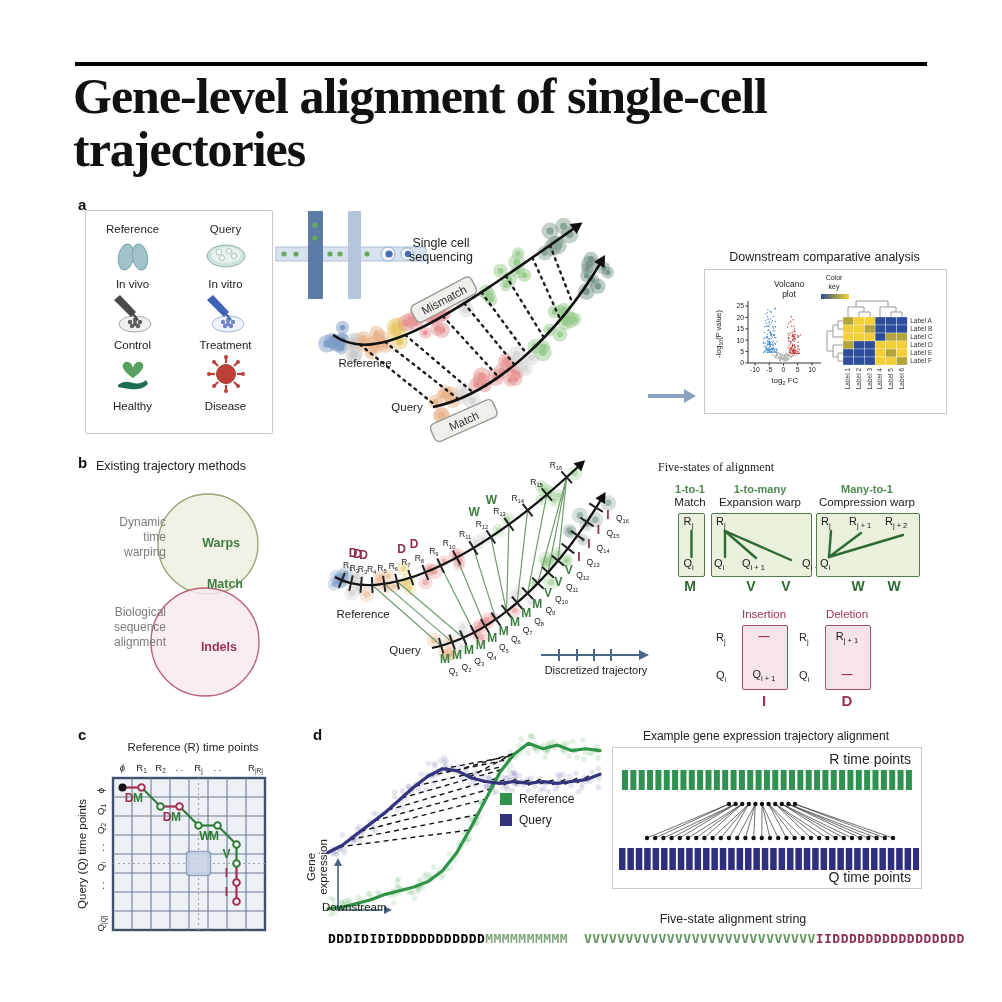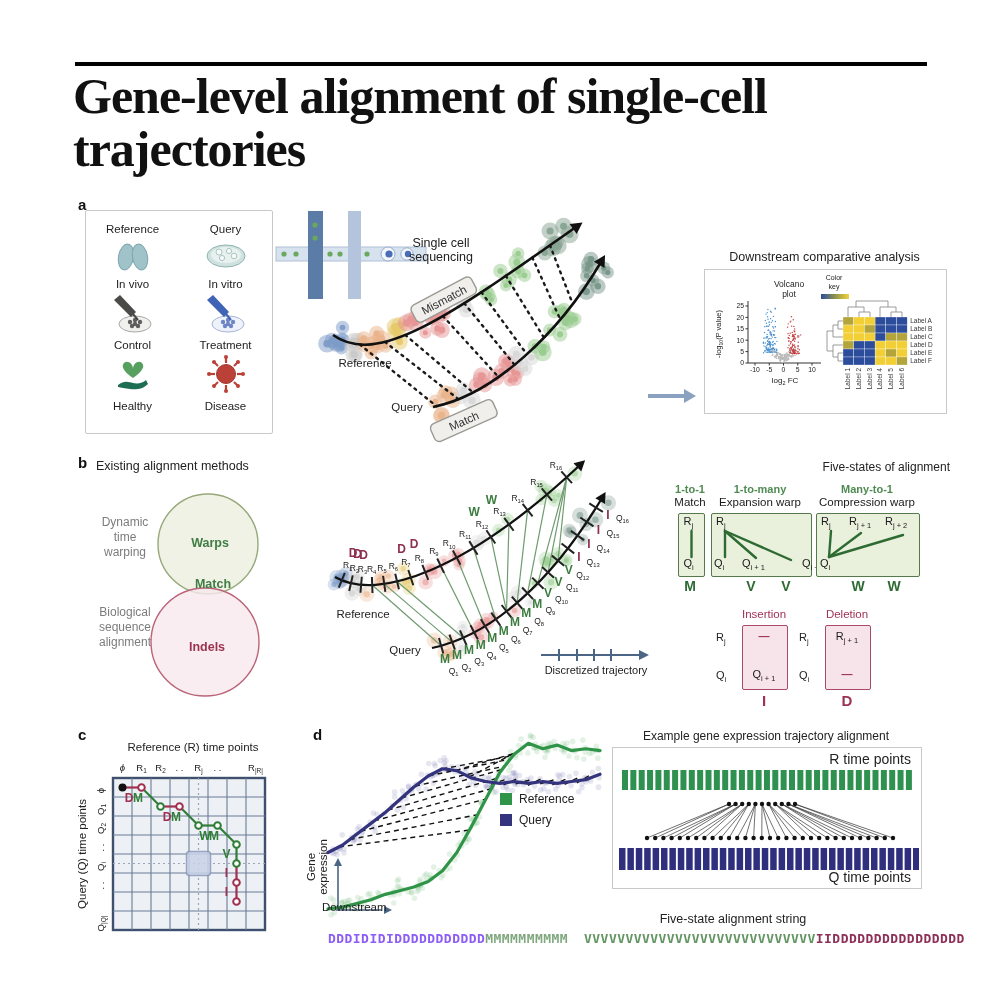--- a/index.html
+++ b/index.html
@@ -10,22 +10,22 @@
   .title{font-family:"Liberation Serif",serif;font-weight:bold;font-size:50px;line-height:1.06;
          letter-spacing:-1px;color:#111}
   .plabel{font-weight:bold;font-size:15px;color:#111}
   .abox{border:1px solid #c9c9c9;border-radius:2px;background:#fff;display:flex;padding-top:10px}
   .acol{width:93px;display:flex;flex-direction:column;align-items:center}
   .alab{font-size:11.5px;color:#222;margin:2px 0 3px}
   .aicon{display:block;margin:0 auto 2px}
   .small-title{font-size:12.5px;color:#222;text-align:center}
   .ds-box{border:1px solid #c9c9c9;background:#fff}
   .pre{white-space:pre-line}
-  .gray-note{font-size:12px;color:#7c7c7c;text-align:center;line-height:1.25}
-  .venn-lab{font-size:12.5px;font-weight:bold;text-align:center}
+  .gray-note{font-size:12px;color:#7c7c7c;text-align:right;line-height:1.25}
+  .venn-lab{font-size:12.5px;font-weight:bold;text-align:right}
   sub{font-size:68%;line-height:0}
   .fs-kind{font-size:11px;font-weight:bold;text-align:center}
   .fs-name{font-size:11.5px;color:#1a1a1a;text-align:center}
   .fs-tok{position:absolute;font-size:11px;color:#1a1a1a;white-space:nowrap}
   .fs-letter{position:absolute;font-weight:bold;font-size:14px;text-align:center;width:22px}
   .ex-lab{font-size:14px;color:#222}
   .mono{font-family:"DejaVu Sans Mono",monospace;font-weight:bold;font-size:13px;letter-spacing:.45px}
   .legend-row{display:flex;align-items:center;margin-bottom:7px}
   .legend-sq{width:12px;height:12px;margin-right:7px;display:inline-block}
   .legend-txt{font-size:12px;color:#222}
@@ -904,21 +904,21 @@
         <text x="156.04999999999998" y="98" text-anchor="end" font-size="6.5" fill="#333" transform="rotate(-90 156.04999999999998 98)">Label 2</text>
         <text x="166.75" y="98" text-anchor="end" font-size="6.5" fill="#333" transform="rotate(-90 166.75 98)">Label 3</text>
         <text x="177.45" y="98" text-anchor="end" font-size="6.5" fill="#333" transform="rotate(-90 177.45 98)">Label 4</text>
         <text x="188.15" y="98" text-anchor="end" font-size="6.5" fill="#333" transform="rotate(-90 188.15 98)">Label 5</text>
         <text x="198.85" y="98" text-anchor="end" font-size="6.5" fill="#333" transform="rotate(-90 198.85 98)">Label 6</text>
       </svg>
   </div>
 </div>
 
 <div class="abs plabel" style="left:78px;top:454px">b</div>
-<div class="abs" style="left:96px;top:459px;font-size:12.5px">Existing alignment methods</div>
+<div class="abs" style="left:96px;top:459px;font-size:12.5px">Existing trajectory methods</div>
 
 <svg id="svg-venn" class="abs" style="left:128px;top:482px" width="170" height="220">
     <circle cx="80" cy="62" r="50" fill="rgba(233,238,219,0.75)" stroke="#97a87b" stroke-width="1.4"></circle>
     <circle cx="77" cy="160" r="54" fill="rgba(248,233,237,0.8)" stroke="#bb6478" stroke-width="1.4"></circle>
   </svg>
 <div class="abs venn-lab" style="left: 180px; top: 536px; width: 60px; color: rgb(63, 125, 68);">Warps</div>
 <div class="abs venn-lab" style="left: 183px; top: 577px; width: 60px; color: rgb(63, 125, 68);">Match</div>
 <div class="abs venn-lab" style="left: 177px; top: 640px; width: 60px; color: rgb(156, 51, 82);">Indels</div>
 <div class="abs gray-note pre" style="left:84px;top:515px;width:82px">Dynamic
 time
@@ -1195,21 +1195,21 @@
     <line x1="248" y1="205" x2="346" y2="205" stroke="#4a6585" stroke-width="2"></line>
     <polygon points="346,200 356,205 346,210" fill="#4a6585"></polygon>
     <line x1="266" y1="199" x2="266" y2="211" stroke="#4a6585" stroke-width="2"></line>
     <line x1="284" y1="199" x2="284" y2="211" stroke="#4a6585" stroke-width="2"></line>
     <line x1="301" y1="199" x2="301" y2="211" stroke="#4a6585" stroke-width="2"></line>
     <line x1="318" y1="199" x2="318" y2="211" stroke="#4a6585" stroke-width="2"></line>
     <text x="303" y="224" text-anchor="middle" font-size="11" fill="#222">Discretized trajectory</text>
   </svg>
 
 <div id="five-states" class="abs" style="left:658px;top:452px;width:292px;height:270px">
-    <div style="position: absolute; left: 0px; top: 8px; width: 292px; text-align: right; font-size: 12px;">Five-states of alignment</div>
+    <div style="position: absolute; left: 0px; top: 8px; width: 292px; text-align: left; font-size: 12px; font-family: Liberation Serif, serif;">Five-states of alignment</div>
     <div class="fs-kind" style="position: absolute; left: -28px; top: 31px; width: 120px; color: rgb(79, 138, 82);">1-to-1</div>
     <div class="fs-name" style="position: absolute; left: -30px; top: 44px; width: 124px;">Match</div>
     <div style="position: absolute; left: 20px; top: 61px; width: 25px; height: 62px; background: rgb(233, 240, 220); border: 1.5px solid rgb(84, 121, 74); border-radius: 2px;">
       <svg width="25" height="62" style="position: absolute; left: 0px; top: 0px;">
         <line x1="12.5" y1="17" x2="12.5" y2="43" stroke="#2e6b33" stroke-width="2.4" stroke-linecap="round"></line>
       </svg>
       <span class="fs-tok" style="left: 4.5px; top: 1px;">R<sub>j</sub></span>
       <span class="fs-tok" style="left: 4.5px; top: 43px;">Q<sub>i</sub></span>
     </div>
     <div class="fs-letter" style="position: absolute; left: 21px; top: 126px; color: rgb(46, 107, 51);">M</div>
@@ -1815,13 +1815,13 @@
       <circle cx="247.2" cy="90" r="2.2" fill="#111"></circle>
       <circle cx="255.39999999999998" cy="90" r="2.2" fill="#111"></circle>
       <circle cx="263.59999999999997" cy="90" r="2.2" fill="#111"></circle>
       <circle cx="271.79999999999995" cy="90" r="2.2" fill="#111"></circle>
       <circle cx="280" cy="90" r="2.2" fill="#111"></circle>
     </svg>
   <div class="abs ex-lab" style="right:10px;bottom:3px;position:absolute">Q time points</div>
 </div>
 
 <div class="abs" style="left:648px;top:912px;width:170px;text-align:center;font-size:12.5px">Five-state alignment string</div>
-<div id="align-string" class="abs mono" style="left:328px;top:931px;width:650px"><span style="color: #8b5cf6;">DDDIDIDIDDDDDDDDDDD</span><span style="color: rgb(127, 168, 127);">MMMMMMMMMM</span><span style="color: rgb(99, 150, 99); padding-left: 16px;">VVVVVVVVVVVVVVVVVVVVVVVVVVVV</span><span style="color: rgb(142, 47, 85);">II</span><span style="color: rgb(142, 47, 85);">DDDDDDDDDDDDDDDD</span></div>
+<div id="align-string" class="abs mono" style="left:328px;top:931px;width:650px"><span style="color: #000000;">DDDIDIDIDDDDDDDDDDD</span><span style="color: rgb(127, 168, 127);">MMMMMMMMMM</span><span style="color: rgb(99, 150, 99); padding-left: 16px;">VVVVVVVVVVVVVVVVVVVVVVVVVVVV</span><span style="color: rgb(142, 47, 85);">II</span><span style="color: rgb(142, 47, 85);">DDDDDDDDDDDDDDDD</span></div>
 
 </body></html>

